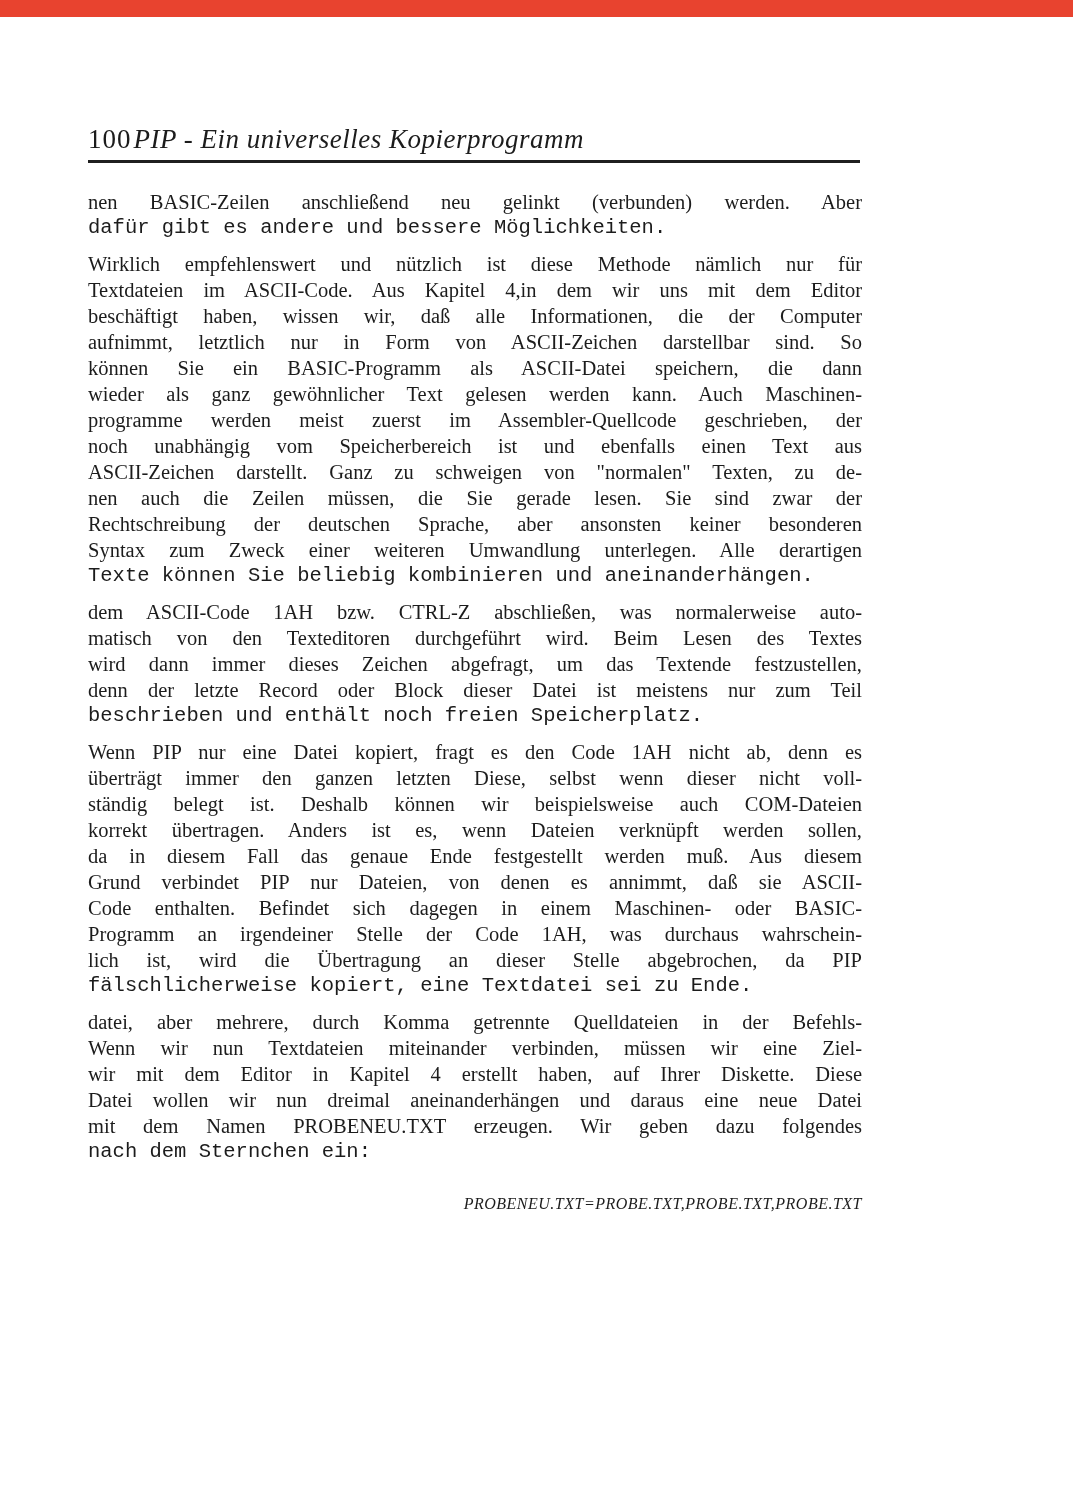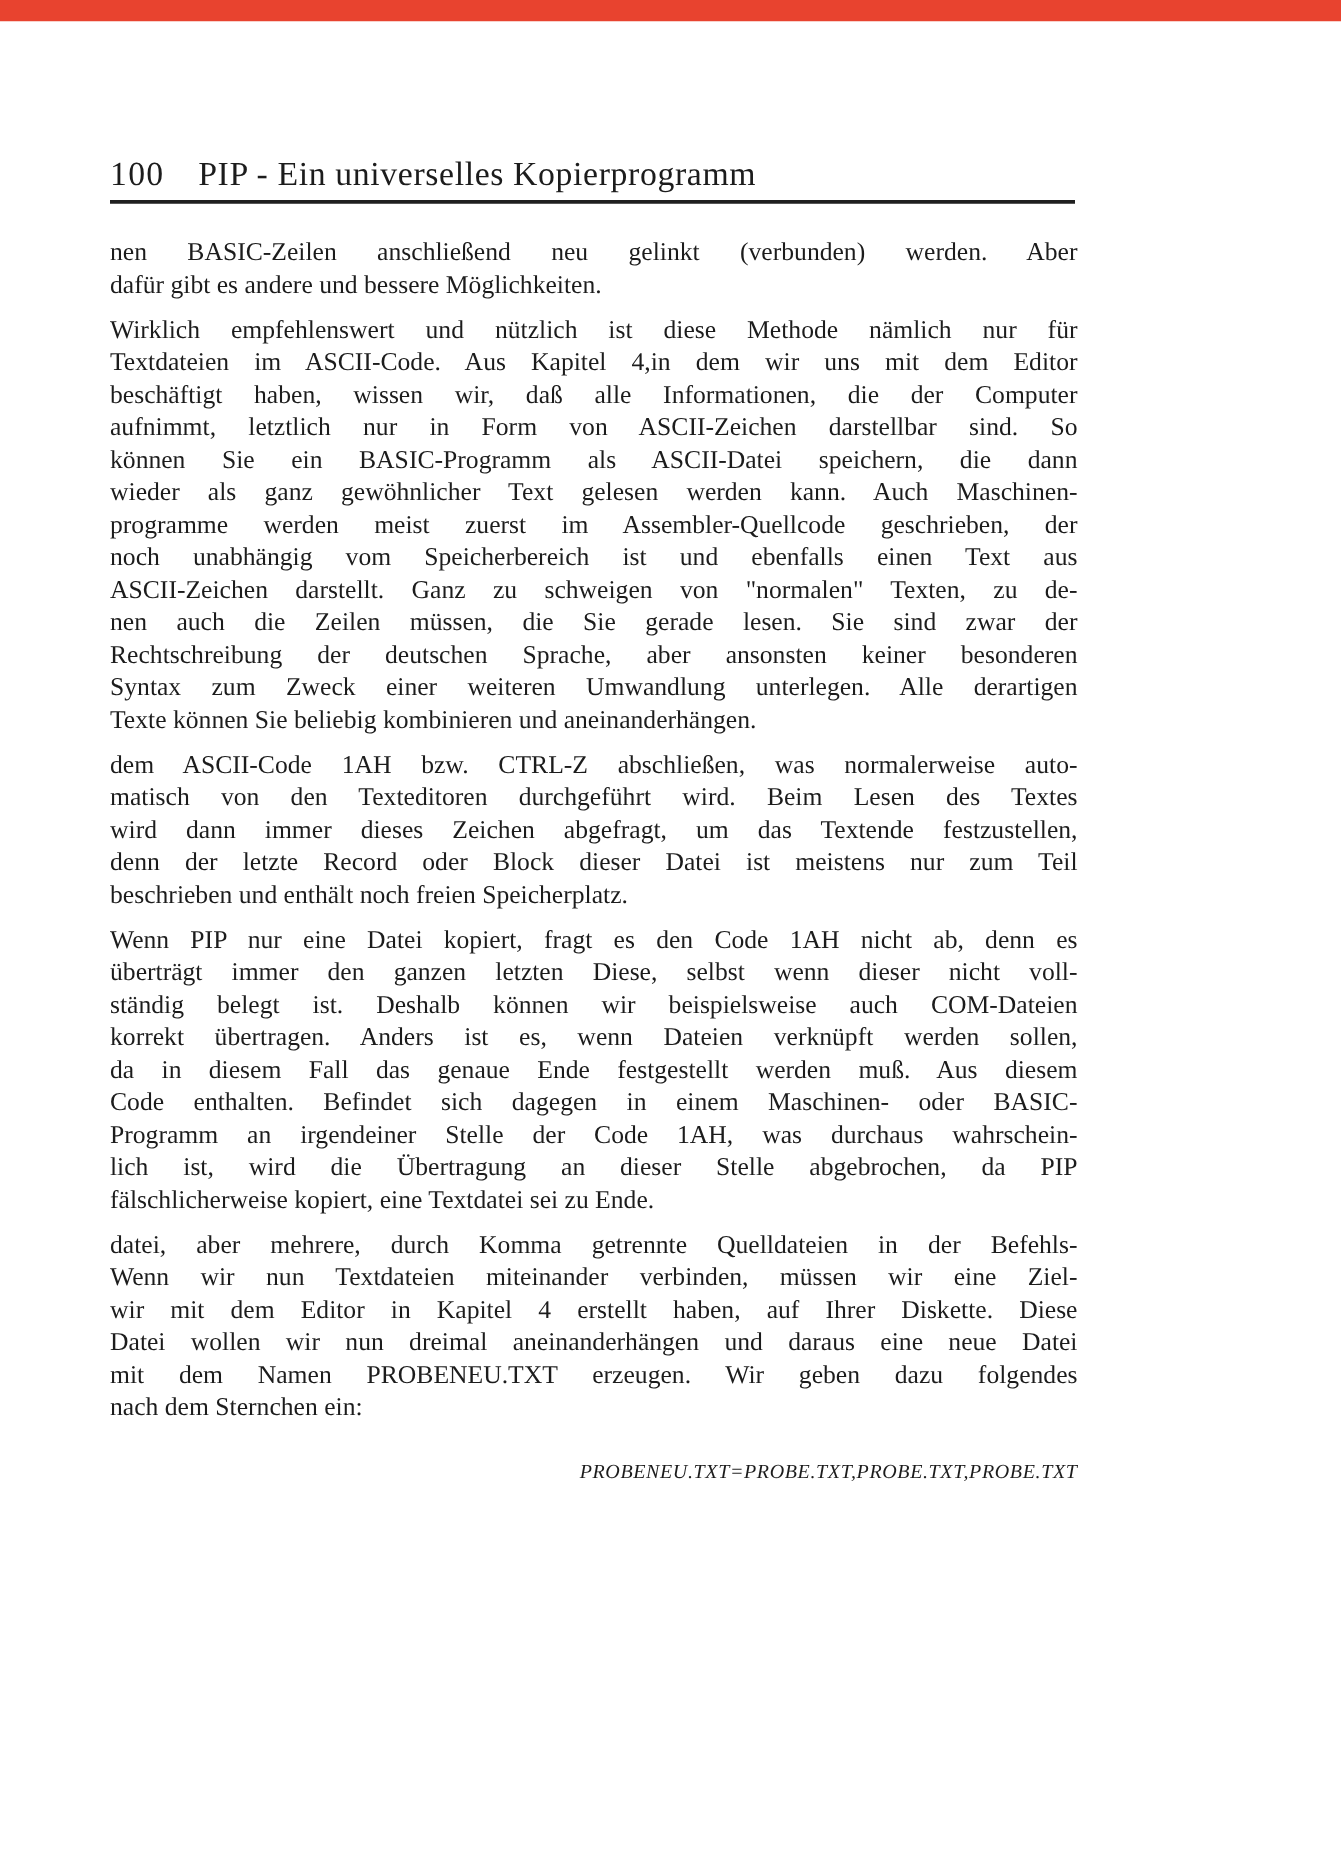--- a/index.html
+++ b/index.html
@@ -24,21 +24,22 @@
     top: 124px;
     width: 774px;
     font-size: 27px;
     white-space: nowrap;
   }
   .page-number {
     font-style: normal;
     letter-spacing: 1px;
   }
   .chapter-title {
-    margin-left: 27px;
+    font-style: italic;
+    margin-left: 2px;
     letter-spacing: 0.5px;
     text-align: center;
   }
   .header-rule {
     position: absolute;
     left: 88px;
     top: 160px;
     width: 772px;
     height: 3px;
     background: #1f1f1f;
@@ -53,20 +54,21 @@
   }
   .paragraph { margin-bottom: 10px; }
   .line {
     text-align: justify;
     text-align-last: justify;
     white-space: normal;
   }
   .line.last {
     text-align: right;
     text-align-last: left;
+    font-family: Liberation Mono, monospace;
   }
   .command-line {
     margin-top: 26px;
     font-style: italic;
     font-size: 16px;
     letter-spacing: 0.5px;
     text-align: right;
   }
 </style>
 </head>
@@ -107,20 +109,21 @@
       <div class="line">wird dann immer dieses Zeichen abgefragt, um das Textende festzustellen,</div>
       <div class="line">denn der letzte Record oder Block dieser Datei ist meistens nur zum Teil</div>
       <div class="line last">beschrieben und enthält noch freien Speicherplatz.</div>
     </div>
     <div class="paragraph">
       <div class="line">Wenn PIP nur eine Datei kopiert, fragt es den Code 1AH nicht ab, denn es</div>
       <div class="line">überträgt immer den ganzen letzten Diese, selbst wenn dieser nicht voll-</div>
       <div class="line">ständig belegt ist. Deshalb können wir beispielsweise auch COM-Dateien</div>
       <div class="line">korrekt übertragen. Anders ist es, wenn Dateien verknüpft werden sollen,</div>
       <div class="line">da in diesem Fall das genaue Ende festgestellt werden muß. Aus diesem</div>
+      <div class="line">Grund verbindet PIP nur Dateien, von denen es annimmt, daß sie ASCII-</div>
       <div class="line">Code enthalten. Befindet sich dagegen in einem Maschinen- oder BASIC-</div>
       <div class="line">Programm an irgendeiner Stelle der Code 1AH, was durchaus wahrschein-</div>
       <div class="line">lich ist, wird die Übertragung an dieser Stelle abgebrochen, da PIP</div>
       <div class="line last">fälschlicherweise kopiert, eine Textdatei sei zu Ende.</div>
     </div>
     <div class="paragraph">
       <div class="line">datei, aber mehrere, durch Komma getrennte Quelldateien in der Befehls-</div>
       <div class="line">Wenn wir nun Textdateien miteinander verbinden, müssen wir eine Ziel-</div>
       <div class="line">wir mit dem Editor in Kapitel 4 erstellt haben, auf Ihrer Diskette. Diese</div>
       <div class="line">Datei wollen wir nun dreimal aneinanderhängen und daraus eine neue Datei</div>

